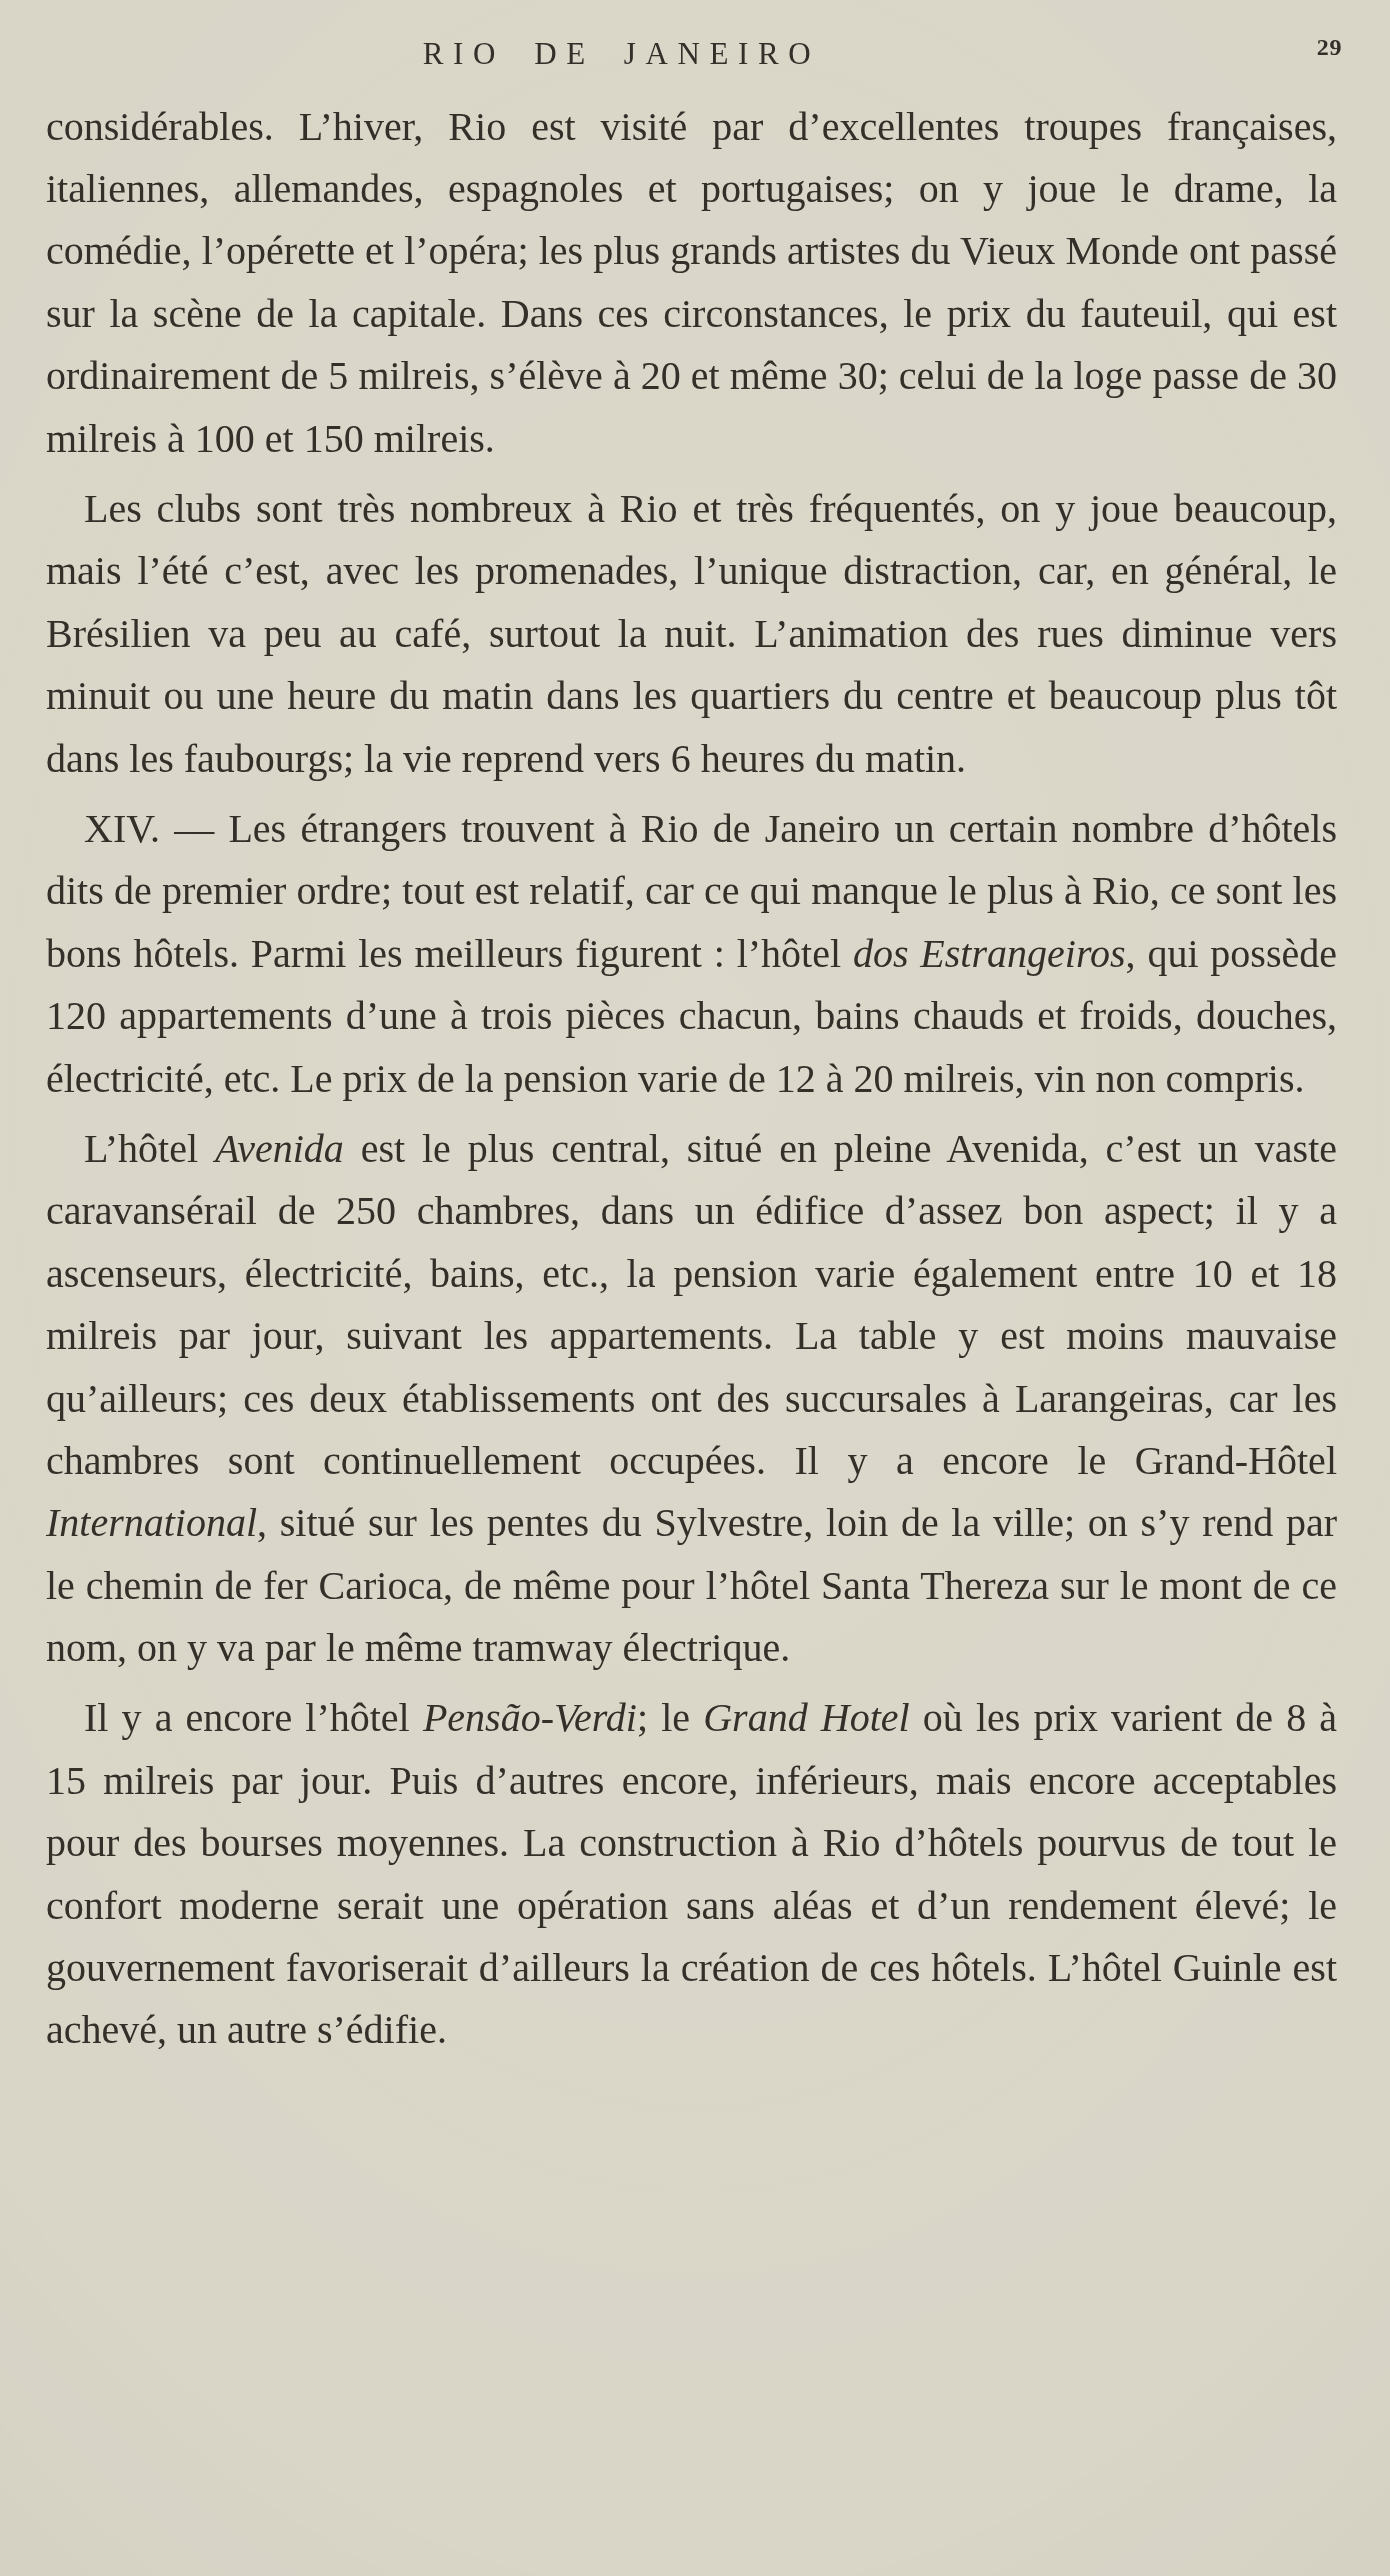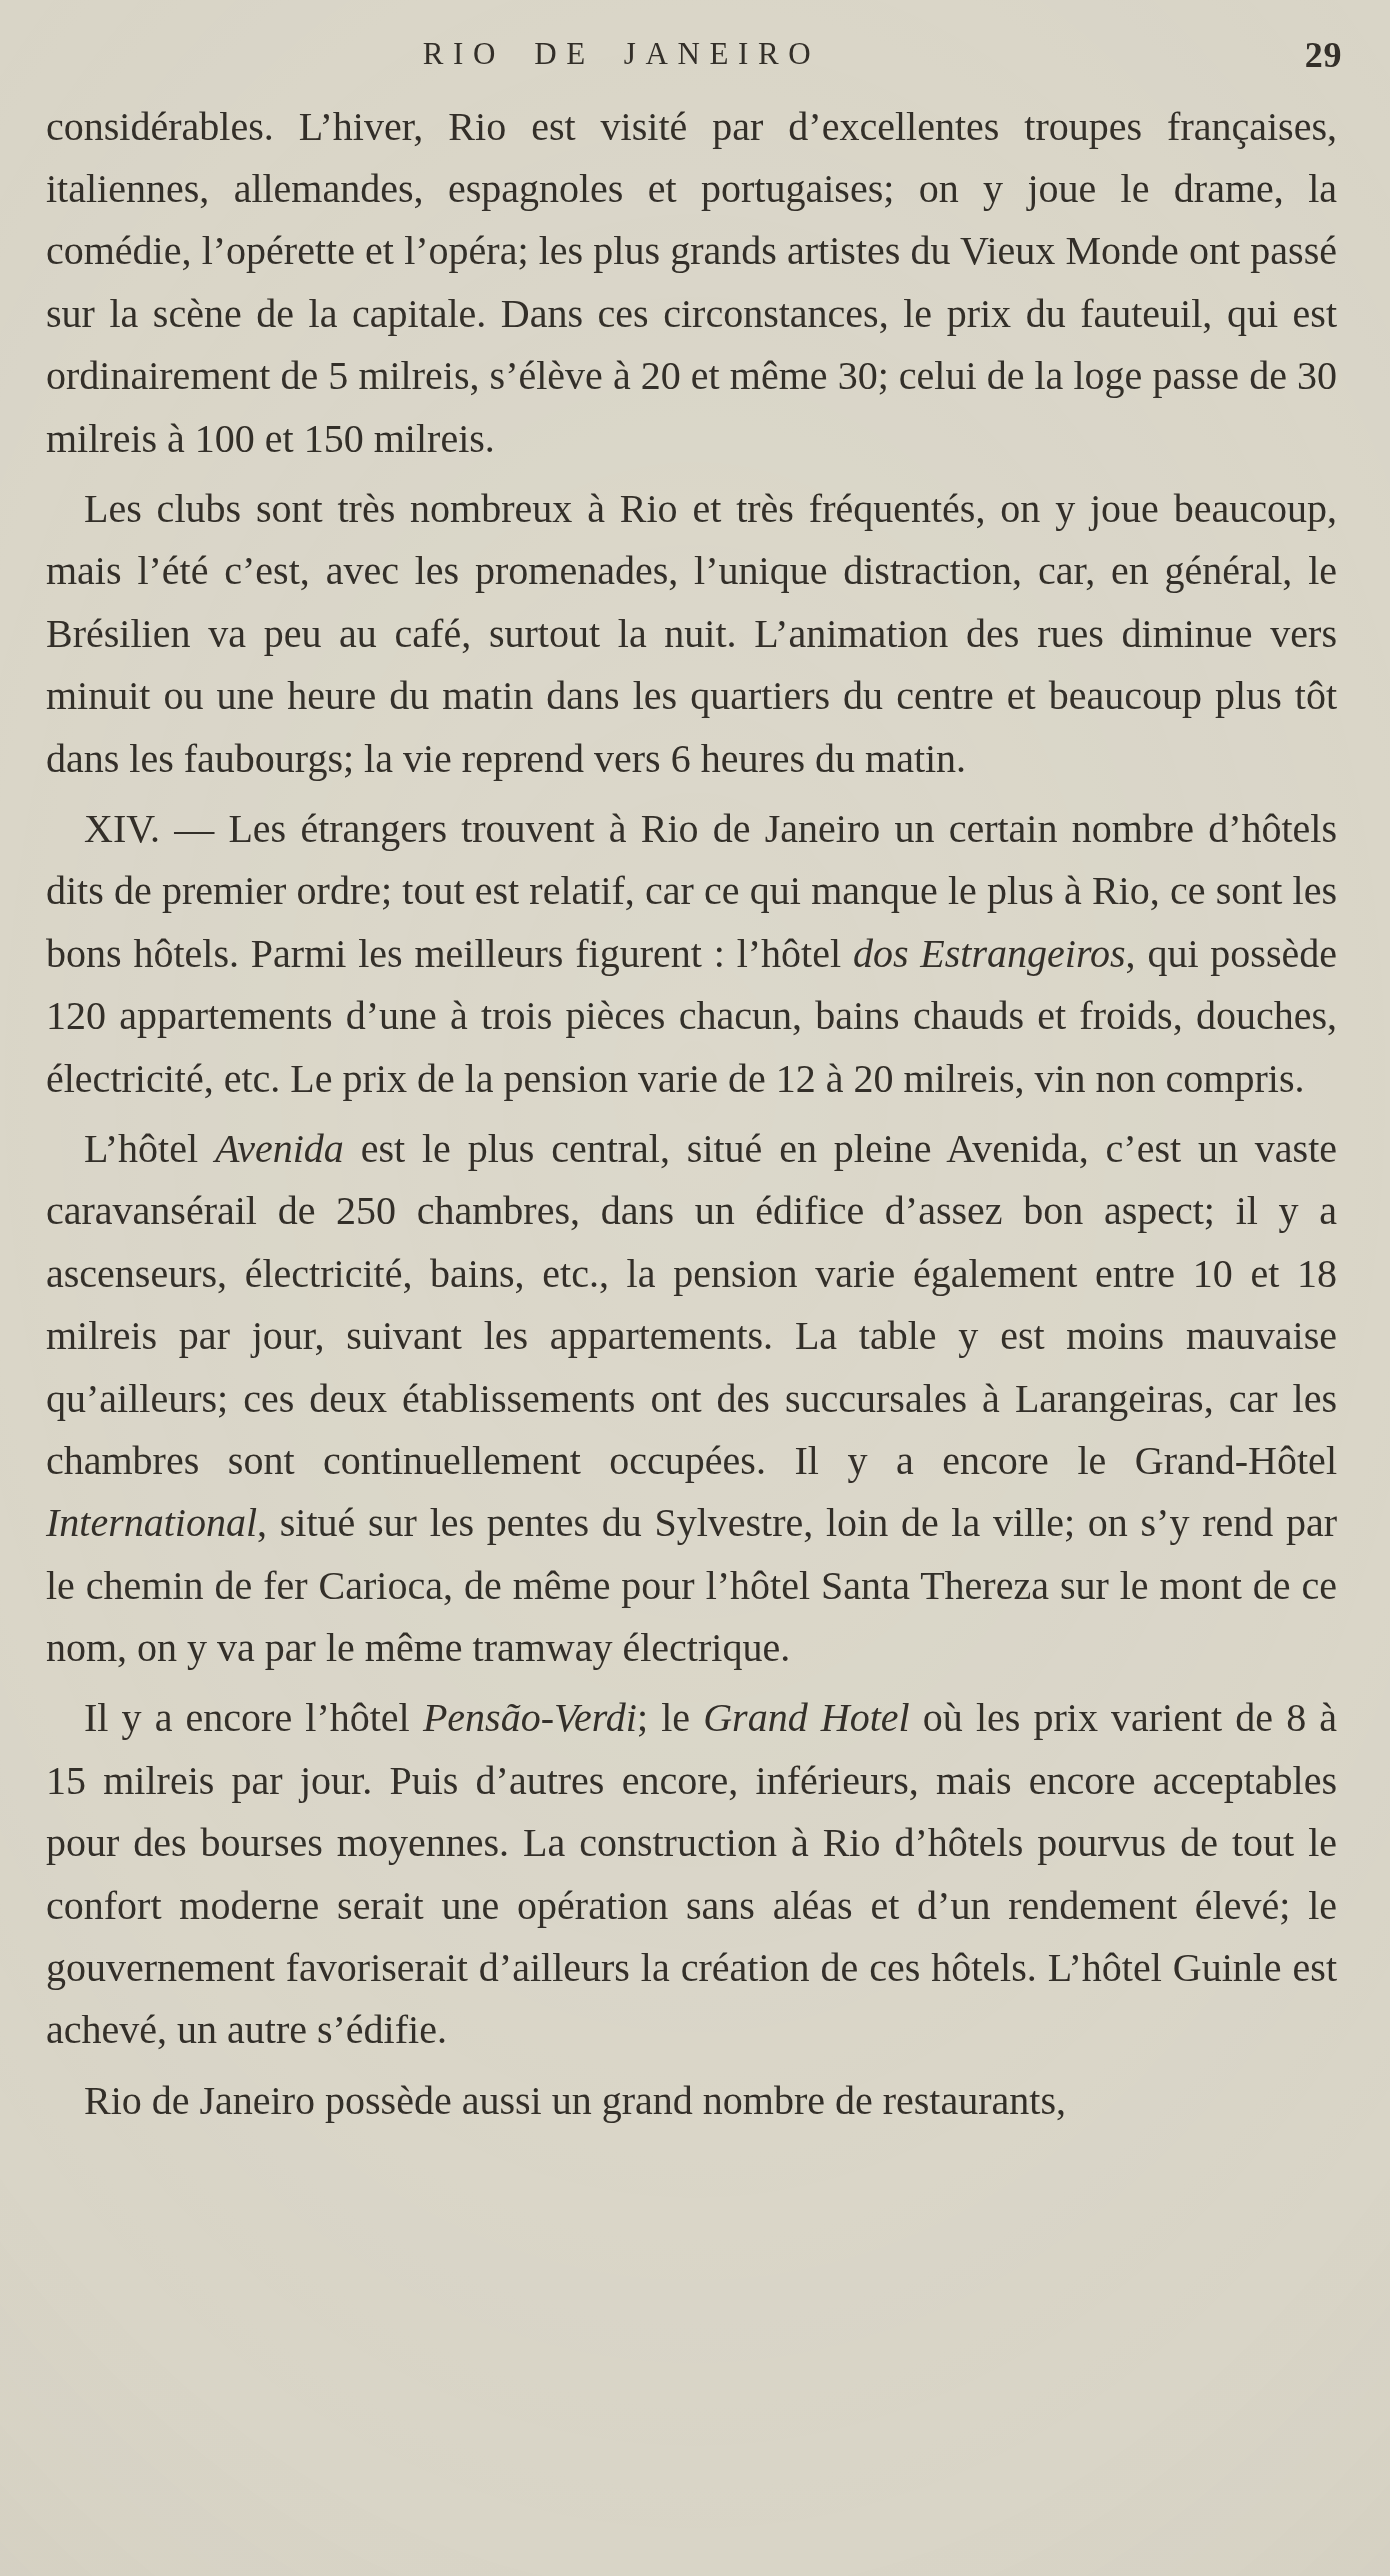--- a/index.html
+++ b/index.html
@@ -38,21 +38,21 @@
     transform: translateX(-70px);
     font-size: 31px;
     letter-spacing: 9.6px;
     word-spacing: 11.8px;
     white-space: nowrap;
   }
   .page-number {
     position: absolute;
     right: 2.9px;
     top: 1.5px;
-    font-size: 36px;
+    font-size: 24px;
     font-weight: bold;
     letter-spacing: 0.7px;
   }
   .text-block {
     font-size: 40px;
     line-height: 1.56;
     text-align: justify;
     hyphens: auto;
     -webkit-hyphens: auto;
   }
@@ -67,16 +67,15 @@
   <header class="page-header">
     <span class="running-title">RIO DE JANEIRO</span>
     <span class="page-number">29</span>
   </header>
   <main class="text-block" id="paragraphs">
       <p><span>considérables. L’hiver, Rio est visité par d’excellentes troupes françaises, italiennes, allemandes, espagnoles et portugaises; on y joue le drame, la comédie, l’opérette et l’opéra; les plus grands artistes du Vieux Monde ont passé sur la scène de la capitale. Dans ces circonstances, le prix du fauteuil, qui est ordinairement de 5 milreis, s’élève à 20 et même 30; celui de la loge passe de 30 milreis à 100 et 150 milreis.</span></p>
       <p class="indent"><span>Les clubs sont très nombreux à Rio et très fréquentés, on y joue beaucoup, mais l’été c’est, avec les promenades, l’unique distraction, car, en général, le Brésilien va peu au café, surtout la nuit. L’animation des rues diminue vers minuit ou une heure du matin dans les quartiers du centre et beaucoup plus tôt dans les faubourgs; la vie reprend vers 6 heures du matin.</span></p>
       <p class="indent"><span>XIV. — Les étrangers trouvent à Rio de Janeiro un certain nombre d’hôtels dits de premier ordre; tout est relatif, car ce qui manque le plus à Rio, ce sont les bons hôtels. Parmi les meilleurs figurent : l’hôtel </span><i>dos Estrangeiros</i><span>, qui possède 120 appartements d’une à trois pièces chacun, bains chauds et froids, douches, électricité, etc. Le prix de la pension varie de 12 à 20 milreis, vin non compris.</span></p>
       <p class="indent"><span>L’hôtel </span><i>Avenida</i><span> est le plus central, situé en pleine Avenida, c’est un vaste caravansérail de 250 chambres, dans un édifice d’assez bon aspect; il y a ascenseurs, électricité, bains, etc., la pension varie également entre 10 et 18 milreis par jour, suivant les appartements. La table y est moins mauvaise qu’ailleurs; ces deux établissements ont des succursales à Larangeiras, car les chambres sont continuellement occupées. Il y a encore le Grand-Hôtel </span><i>International</i><span>, situé sur les pentes du Sylvestre, loin de la ville; on s’y rend par le chemin de fer Carioca, de même pour l’hôtel Santa Thereza sur le mont de ce nom, on y va par le même tramway électrique.</span></p>
       <p class="indent"><span>Il y a encore l’hôtel </span><i>Pensão-Verdi</i><span>; le </span><i>Grand Hotel</i><span> où les prix varient de 8 à 15 milreis par jour. Puis d’autres encore, inférieurs, mais encore acceptables pour des bourses moyennes. La construction à Rio d’hôtels pourvus de tout le confort moderne serait une opération sans aléas et d’un rendement élevé; le gouvernement favoriserait d’ailleurs la création de ces hôtels. L’hôtel Guinle est achevé, un autre s’édifie.</span></p>
-      <p class="indent"><span>Rio de Janeiro possède aussi un grand nombre de restaurants,</span></p>
     </main>
 </div>
 
 
 </body></html>

